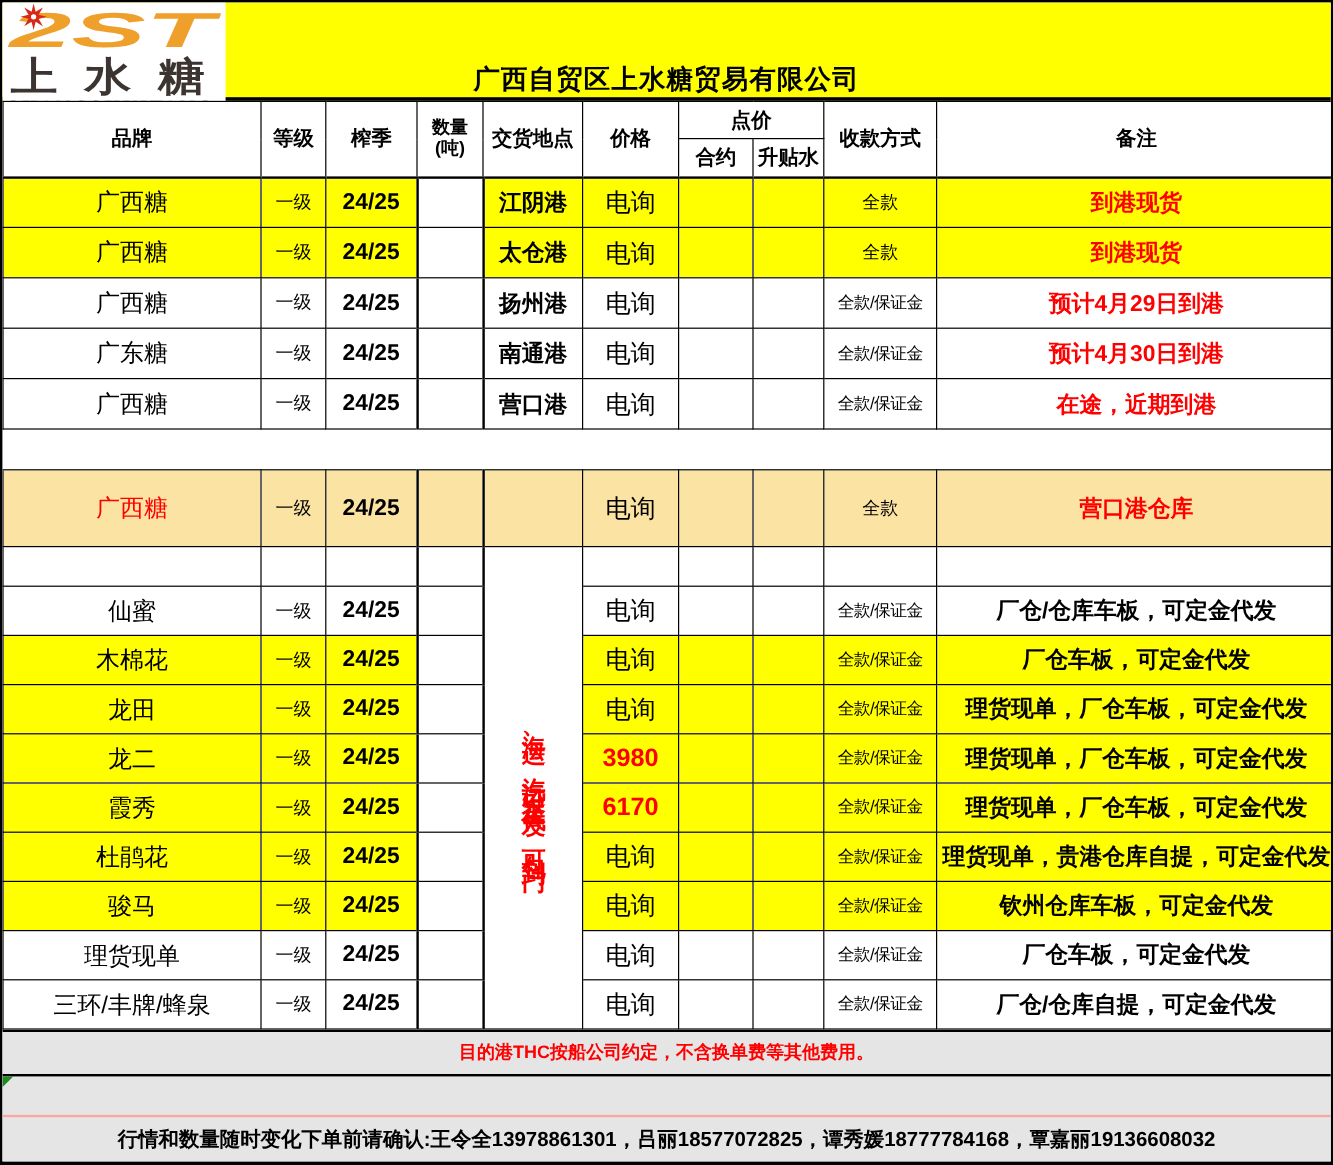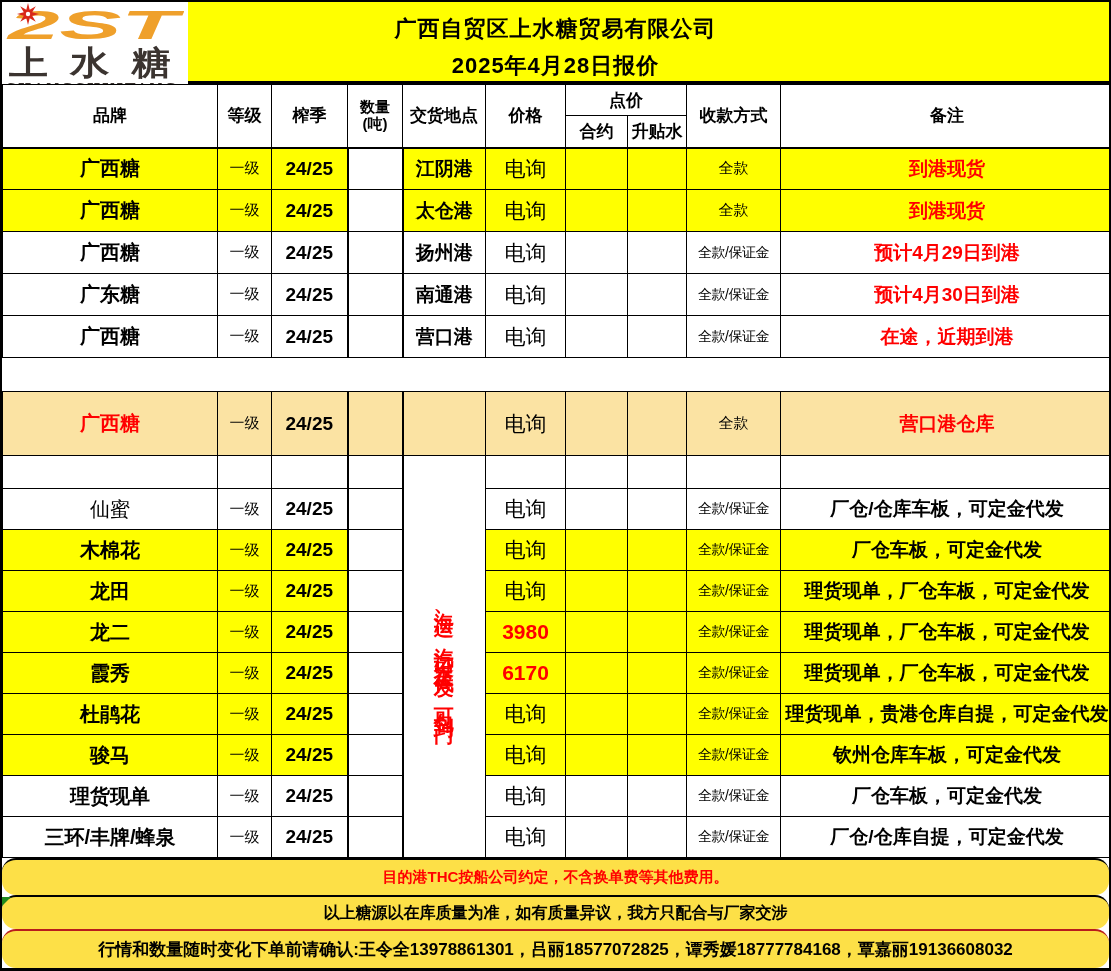--- a/index.html
+++ b/index.html
@@ -28,63 +28,62 @@
   tr.rh  { height:42px; }  
   tr.rhA { height:34px; }  
   tr.rhO { height:64px; }  
   tr.rhB { height:33px; }  
   tr.rb  { height:41px; }  
 
   .hl  { background:#FFFF00; }
   .org { background:#FBE3A3; }
   .red { color:#FF0000; }
 
-  td.brand  { font-weight:bold; font-size:20px; }
+  td.brand  { font-weight:normal; font-size:20px; }
   td.brand.reg { font-weight:normal; }
   td.grade  { font-size:15px; }
   td.season { font-weight:bold; font-size:19px; }
   td.qty    { border-left:2px solid #000; border-right:2px solid #000; background:#fff; }
   td.qty.org{ background:#FBE3A3; }
   td.port   { font-weight:bold; font-size:19px; }
   td.price  { font-size:21px; }
   td.price.num { font-weight:bold; font-size:21px; }
   td.pay    { font-size:15px; }
   td.pay.pl { font-size:14px; letter-spacing:-0.5px;margin-top:31px; }
   td.remark { font-weight:bold; font-size:19px; }
 
   tr.rhA td { border-left:none; border-right:none; background:#fff; }
 
   td.vnote { background:#fff; vertical-align:middle; text-align:center; padding:0; }
   td.vnote span { display:inline-block; writing-mode:vertical-rl; text-orientation:upright; color:#FF0000; font-weight:bold; font-size:20px; letter-spacing:5px; line-height:1; }
 
   
-  .foot-row { position:relative; display:flex; align-items:center; justify-content:center; background:#fde047;border-radius:14px; }
+  .foot-row { position:relative; display:flex; align-items:center; justify-content:center; background:#e5e5e5; }
   .f-thc { height:37px; border-top:2px solid #000; color:#FF0000; font-weight:bold; font-size:15px; }
   .f-quality { height:34px; border-top:2px solid #000; font-weight:bold; font-size:16px; }
-  .f-contact { height:39px; border-top:2px solid #b91c1c; font-weight:bold; font-size:17px; }
+  .f-contact { height:39px; border-top:2px solid #fca5a5; font-weight:bold; font-size:17px; }
   .flag { position:absolute; left:0; top:0; width:0; height:0; border-top:9px solid #1F8A1F; border-right:9px solid transparent; }
 </style>
 </head>
 <body>
 
 <div class="page">
 
   <div class="top-band">
     <div class="logo-box">
       <svg width="178" height="42" viewBox="0 0 178 42">
         <text x="2" y="36" font-size="41" font-weight="bold" font-style="italic" fill="#EFA02B" textLength="170" lengthAdjust="spacingAndGlyphs">2ST</text>
         <polygon points="33,11 26.2,12.7 29.8,18.8 23.7,15.2 22,22 20.3,15.2 14.2,18.8 17.8,12.7 11,11 17.8,9.3 14.2,3.2 20.3,6.8 22,0 23.7,6.8 29.8,3.2 26.2,9.3" fill="#D8281A"></polygon>
         <circle cx="22" cy="11" r="2.2" fill="#FFFFFF"></circle>
       </svg>
       <div class="logo-cn">上水糖</div>
       <div class="logo-en">SHANGSHUITANG</div>
     </div>
     <div class="titles">
       <div class="company-title">广西自贸区上水糖贸易有限公司</div>
-      <div class="date-title">2025年4月28日报价</div>
     </div>
   </div>
 
   <table>
     <colgroup>
       <col style="width:215px">
         <col style="width:54px">
         <col style="width:76px">
         <col style="width:55px">
       <col style="width:83px">
@@ -309,19 +308,18 @@
         <td class="remark">厂仓/仓库自提，可定金代发</td>
       </tr>
     </tbody>
   </table>
 
   <div class="foot-row f-thc">
     <span>目的港THC按船公司约定，不含换单费等其他费用。</span>
   </div>
   <div class="foot-row f-quality">
     <span class="flag"></span>
-    <span>以上糖源以在库质量为准，如有质量异议，我方只配合与厂家交涉</span>
   </div>
   <div class="foot-row f-contact">
     <span>行情和数量随时变化下单前请确认:王令全13978861301，吕丽18577072825，谭秀媛18777784168，覃嘉丽19136608032</span>
   </div>
 
 </div>
 
 </body></html>

